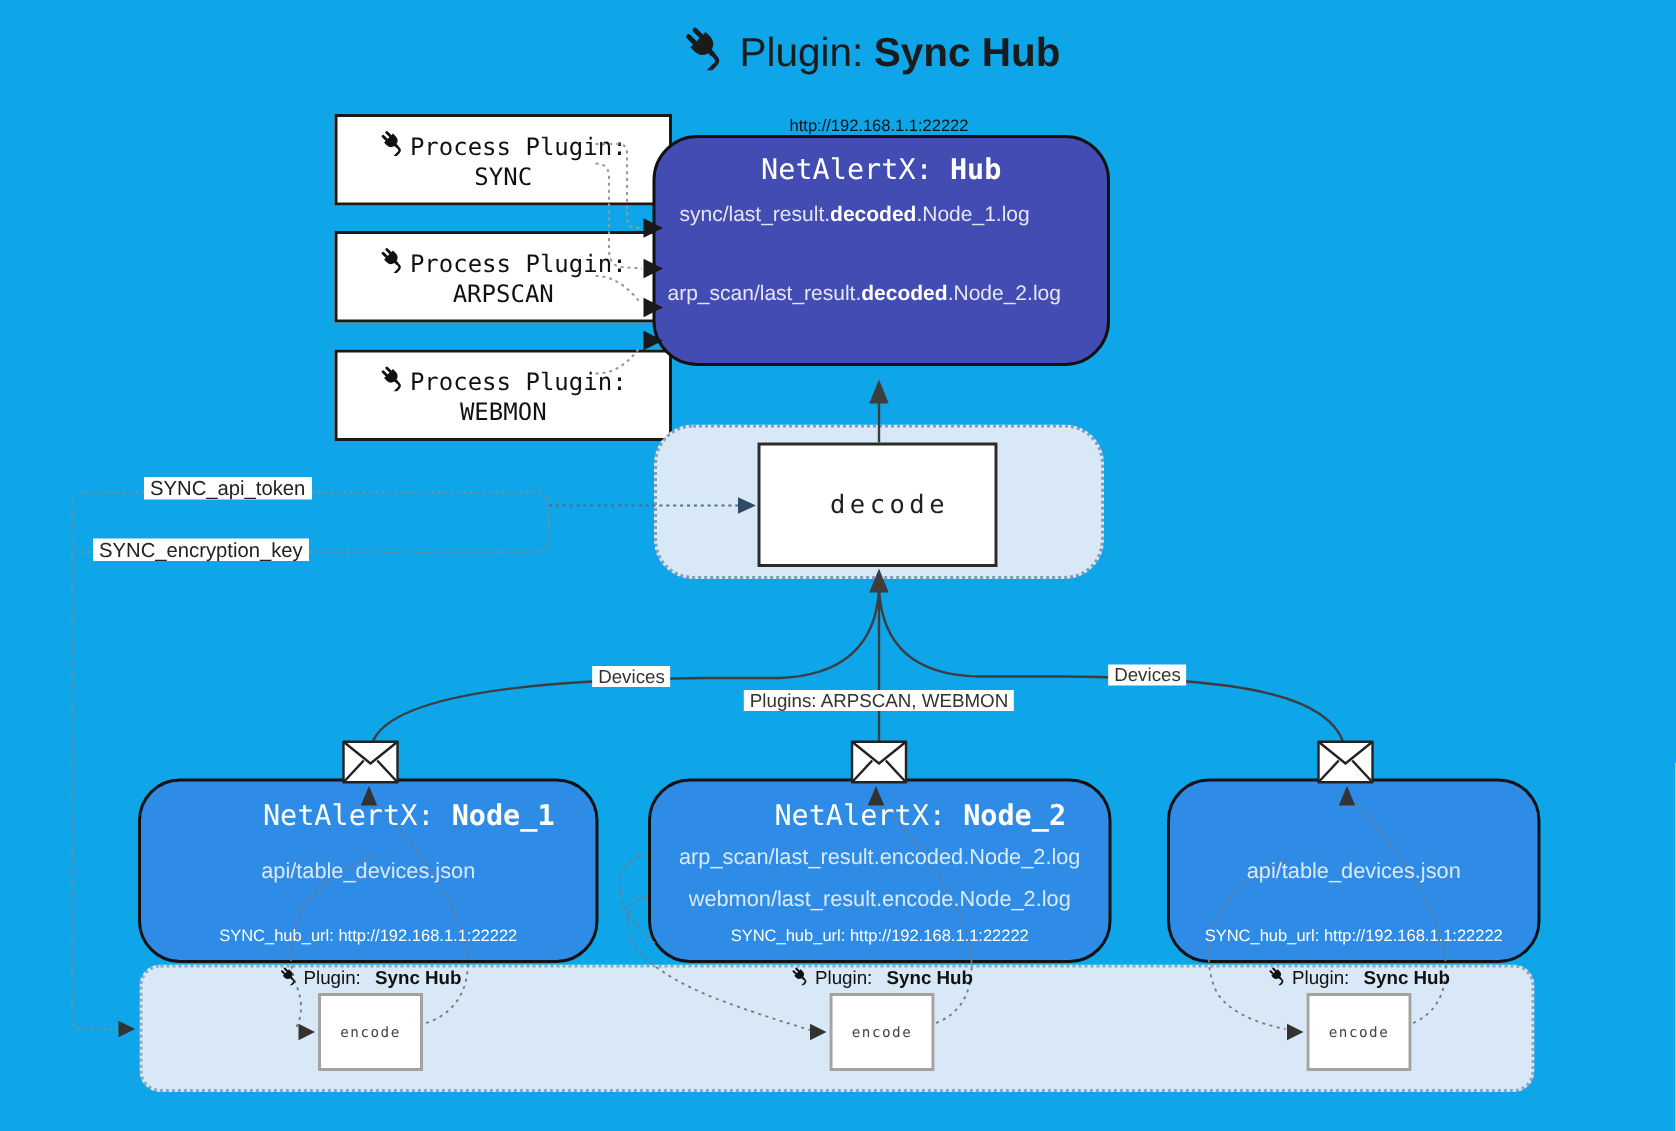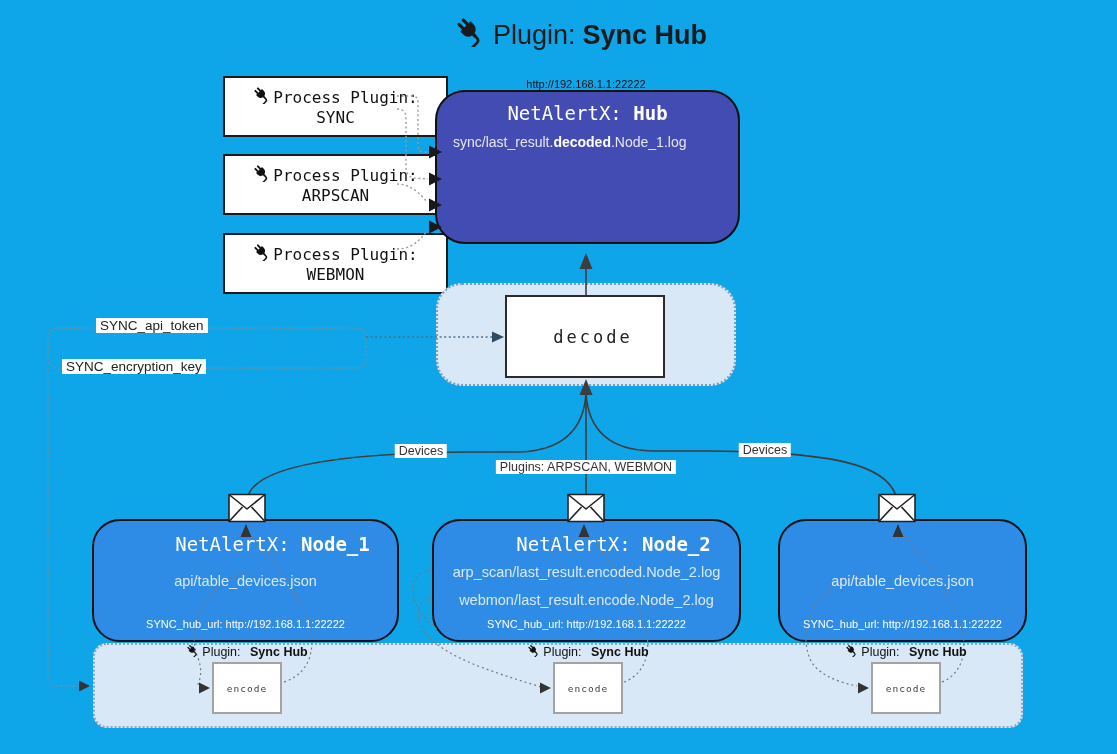--- a/index.html
+++ b/index.html
@@ -125,20 +125,21 @@
   </div>
 
   <div class="hub-url">http://192.168.1.1:22222</div>
 
   <div class="hub">
     <div class="hub-title mono">
       <span>NetAlertX:</span>
       <b>Hub</b>
     </div>
     <div class="hub-log" style="left:16px;top:42px"><span>sync/last_result.</span><b>decoded</b><span>.Node_1.log</span></div>
+    <div class="hub-log" style="left:8px;top:95px"><span>arp_scan/last_result.</span><b>decoded</b><span>.Node_2.log</span></div>
   </div>
 
   <div class="decode-panel"></div>
   <div class="decode-box mono">decode</div>
 
   <div class="chip" style="left:96px;top:318px">SYNC_api_token</div>
   <div class="chip" style="left:62px;top:359px">SYNC_encryption_key</div>
 
   <div class="edge-label" style="left:421px;top:444px">Devices</div>
   <div class="edge-label" style="left:586px;top:460px">Plugins: ARPSCAN, WEBMON</div>

